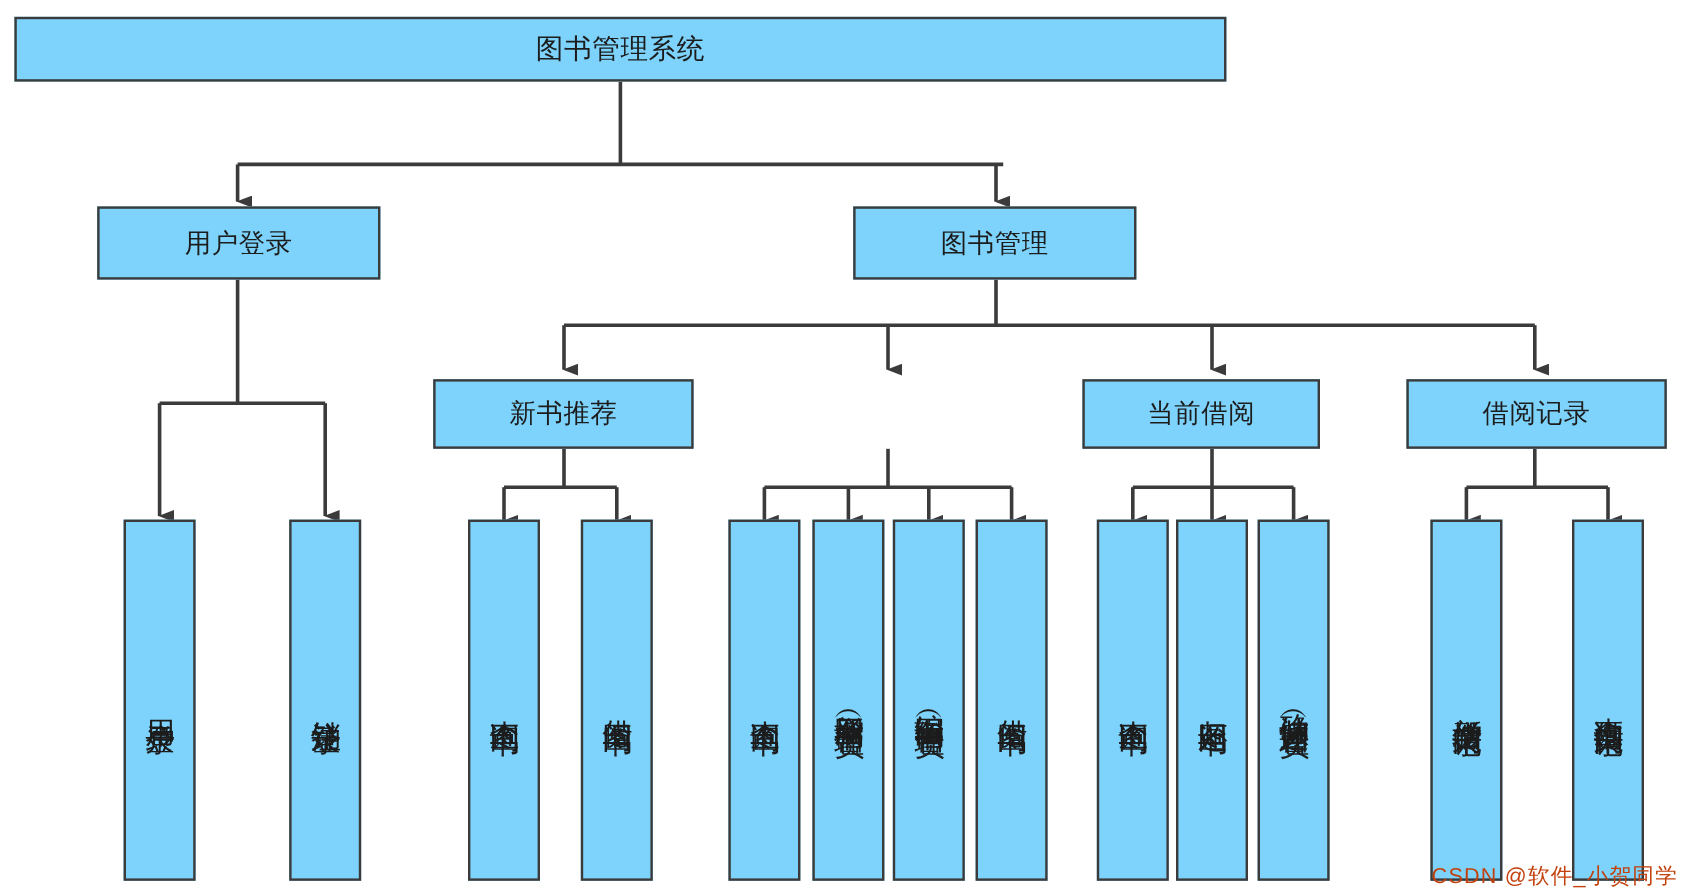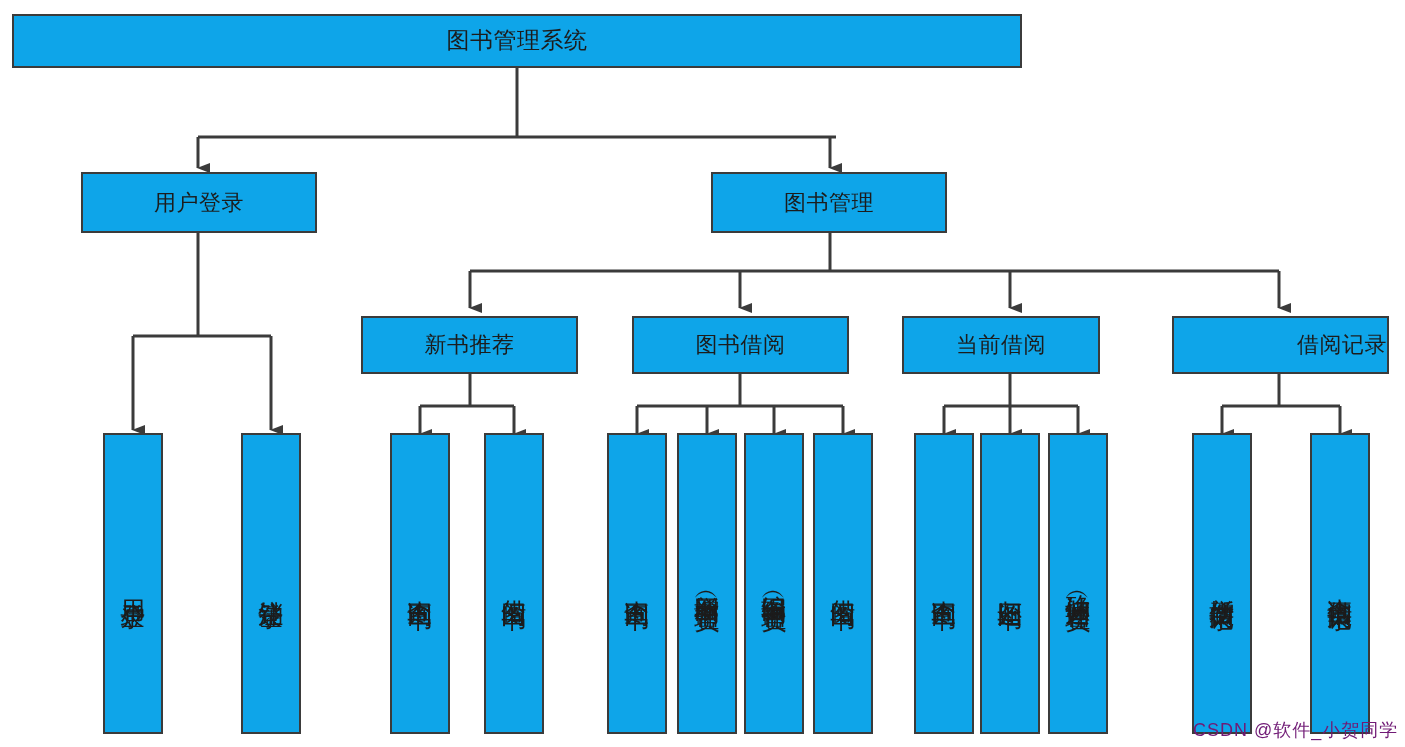--- a/index.html
+++ b/index.html
@@ -17,21 +17,21 @@
   svg#wires{
     position:absolute;
     left:0;top:0;
     width:1405px;height:747px;
     pointer-events:none;
   }
   .node{
     position:absolute;
     box-sizing:border-box;
     border:2px solid #3b3b3b;
-    background:#0ea5e9;
+    background:#7dd3fc;
     display:flex;
     align-items:center;
     justify-content:center;
     color:#1c1c1c;
   }
   .node .label{
     display:block;
     text-align:center;
     line-height:1.18;
     letter-spacing:0.5px;
@@ -51,21 +51,21 @@
     text-orientation:upright;
     font-size:25px;
     line-height:1.05;
     letter-spacing:2px;
     white-space:nowrap;
     max-height:270px;
   }
   .watermark{
     position:absolute;
     font-size:18px;
-    color:#701a75;
+    color:#c2410c;
     letter-spacing:1px;
     white-space:nowrap;
     user-select:none;
   }
 </style>
 </head>
 <body>
 
 <div id="canvas">
 
@@ -128,29 +128,26 @@
   </div>
 
   <div class="node h" style="left:361px;top:316px;width:217px;height:58px;">
     <span class="label">新书推荐</span>
   </div>
 
   <div class="node h" style="left:711px;top:172px;width:236px;height:61px;">
     <span class="label">图书管理</span>
   </div>
 
-  <div class="node h" style="left:632px;top:316px;width:217px;height:58px;">
-    <span class="label">图书借阅</span>
-  </div>
 
   <div class="node h" style="left:902px;top:316px;width:198px;height:58px;">
     <span class="label">当前借阅</span>
   </div>
 
-  <div class="node h" style="left:1172px;top:316px;width:217px;height:58px;justify-content:flex-end;">
+  <div class="node h" style="left:1172px;top:316px;width:217px;height:58px;">
     <span class="label">借阅记录</span>
   </div>
 
   <div class="node v" style="left:103px;top:433px;width:60px;height:301px;">
     <span class="label">用户登录</span>
   </div>
 
   <div class="node v" style="left:241px;top:433px;width:60px;height:301px;">
     <span class="label">注销登录</span>
   </div>

